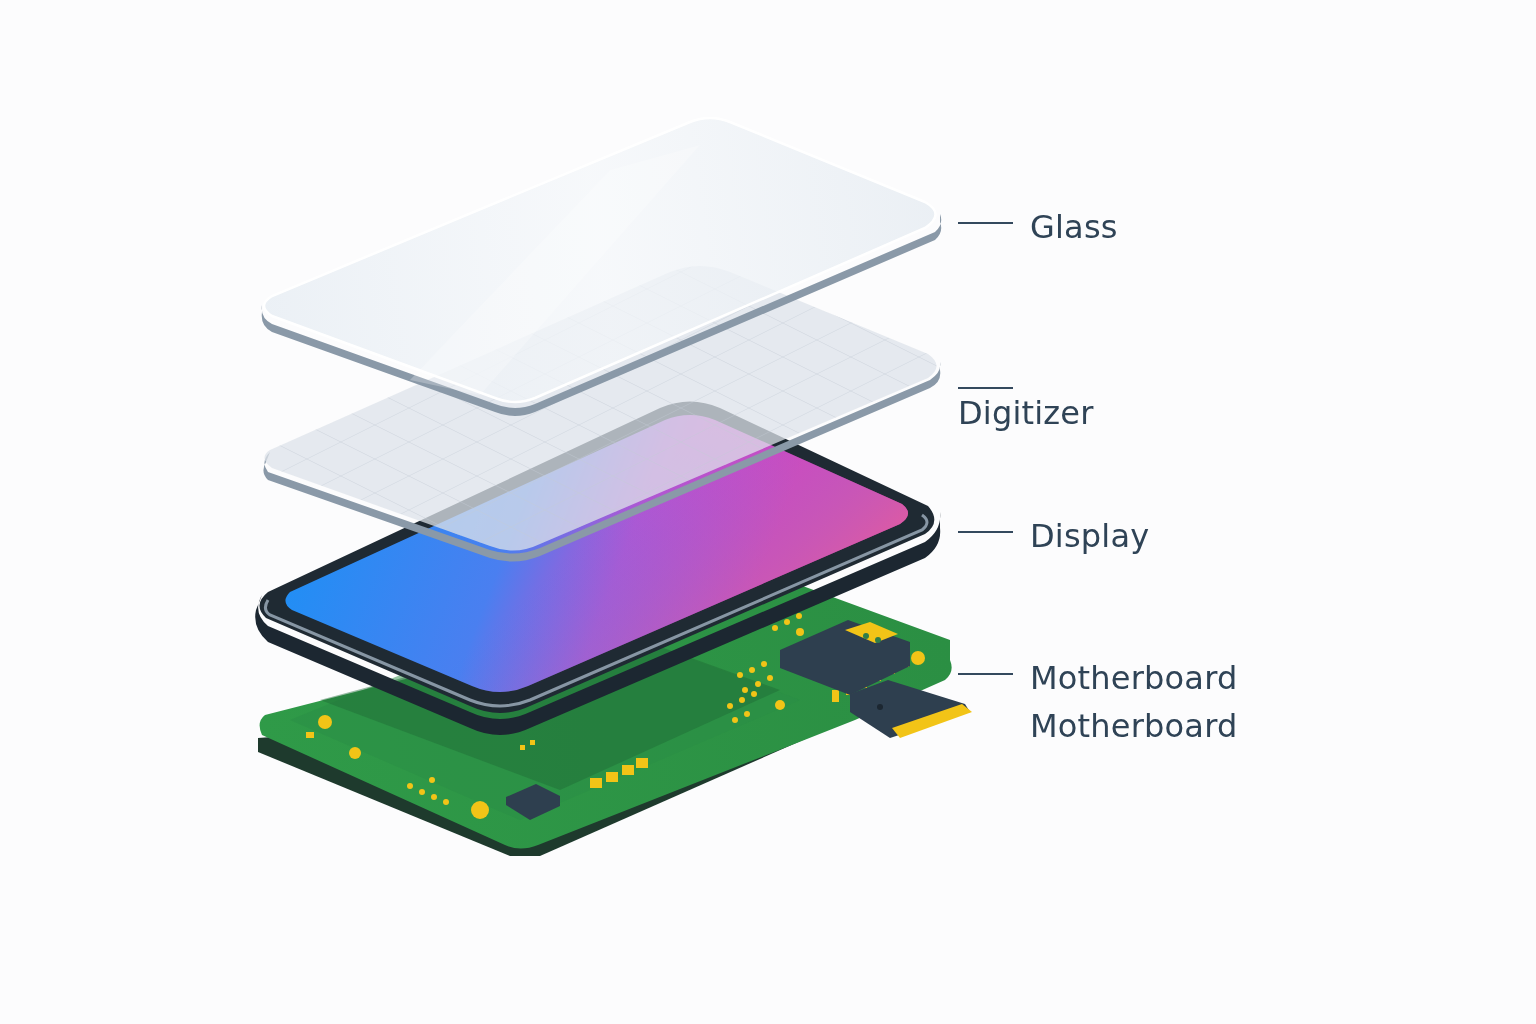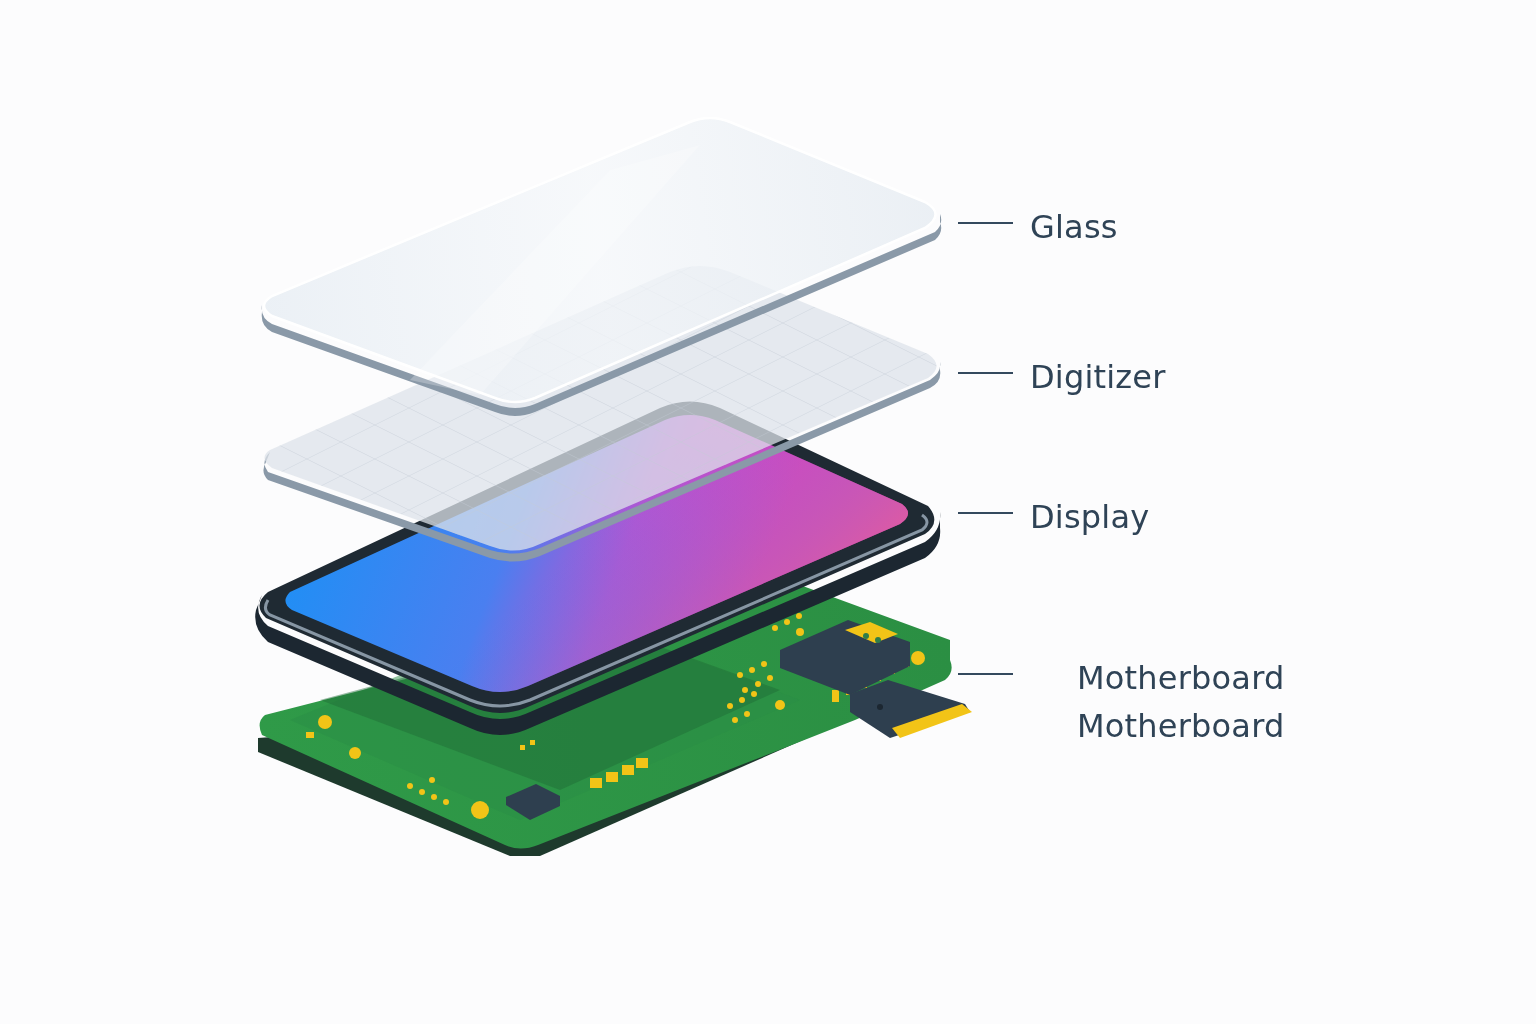--- a/index.html
+++ b/index.html
@@ -123,29 +123,29 @@
     <path d="M272 296 Q256 306 272 316 L495 398 Q515 406 535 398 L925 228 Q946 214 925 202 L730 122 Q710 114 690 122 Z" fill="url(#glassGrad)" stroke="#ffffff" stroke-width="2.5"></path>
     <path d="M410 380 L610 170 L700 145 L480 395 Z" fill="#ffffff" opacity="0.25"></path>
   </g>
 </svg>
 
 <div class="label-row" style="top: 203px;">
   <div class="leader"></div>
   <div class="label-text">Glass</div>
 </div>
 
-<div class="label-row" style="top: 353px;">
+<div class="label-row" style="top: 368px; flex-direction: column;">
   <div class="leader"></div>
   <div class="label-text">Digitizer</div>
 </div>
 
-<div class="label-row" style="top: 493px;">
+<div class="label-row" style="top: 512px;">
   <div class="leader"></div>
   <div class="label-text">Display</div>
 </div>
 
-<div class="label-row" style="top: 654px; gap: 47px;">
+<div class="label-row" style="top: 654px;">
   <div class="leader"></div>
   <div>
     <div class="label-text">Motherboard</div>
     <div class="label-text">Motherboard</div>
   </div>
 </div>
 
 </body></html>

